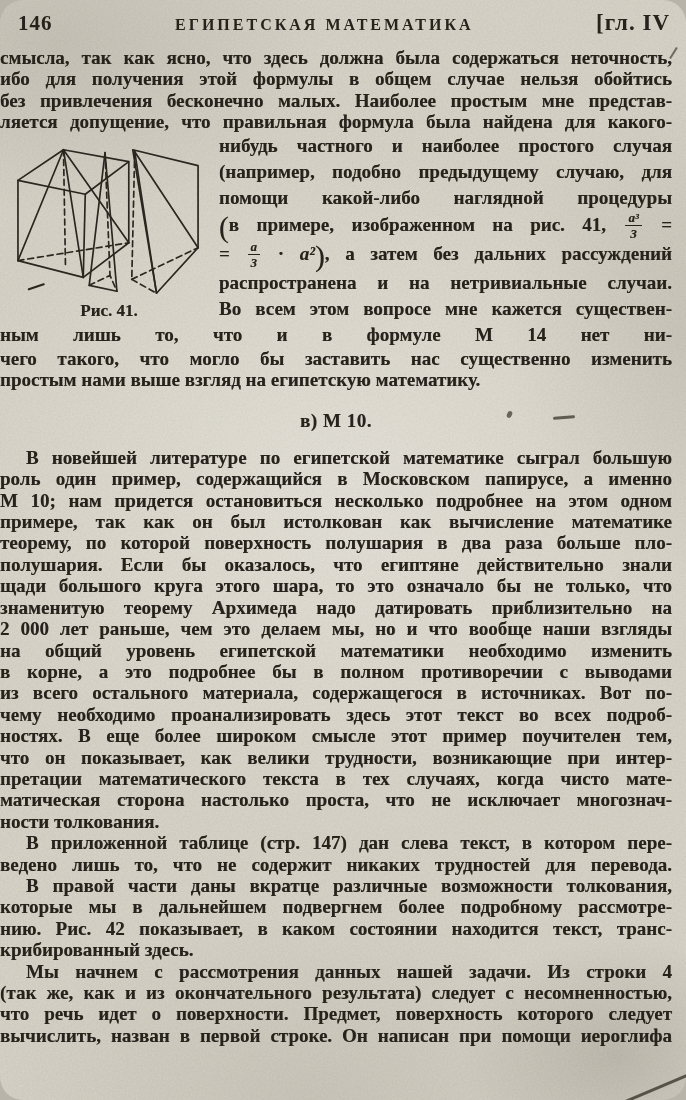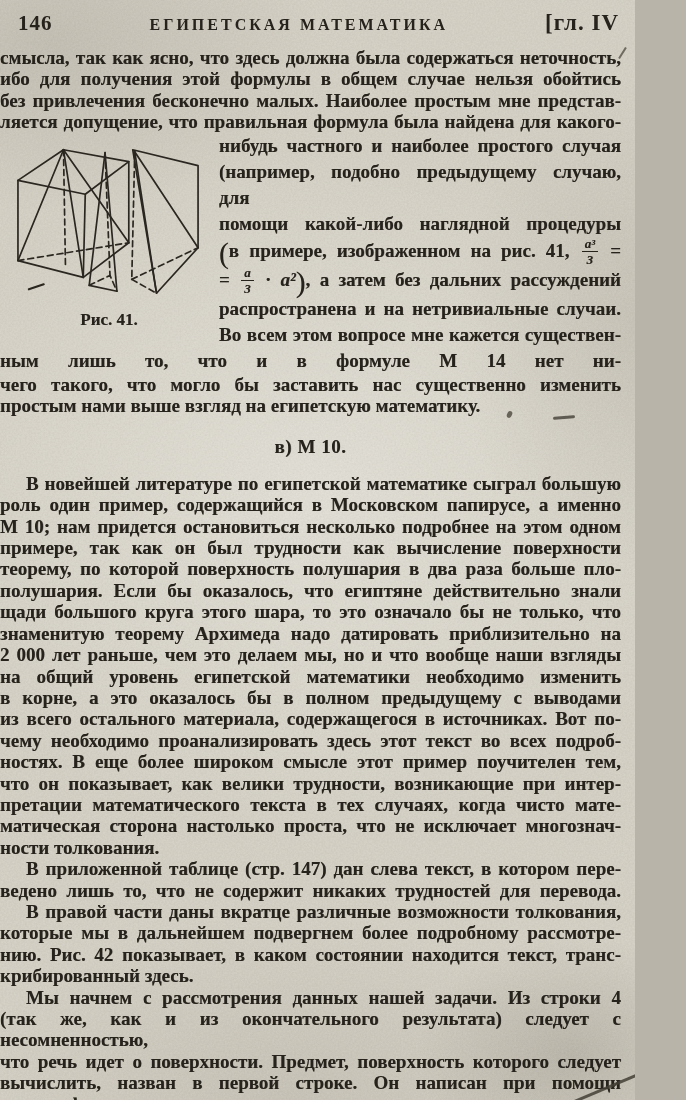--- a/index.html
+++ b/index.html
@@ -2,29 +2,30 @@
 <html lang="ru"><head>
 <meta charset="utf-8">
 <style>
   html,body{margin:0;padding:0;}
   body{
     width:686px;height:1100px;overflow:hidden;
     font-family:"Liberation Serif","DejaVu Serif",serif;
     background:#b8b4aa;
   }
   .page{
-    position:relative;width:635px;height:1100px;overflow:hidden;
+    position:relative;width:686px;height:1100px;overflow:hidden;
     color:#26221c;
     background:
       radial-gradient(ellipse 420px 260px at 8% 4%, rgba(110,104,92,.16), transparent 65%),
       radial-gradient(ellipse 300px 420px at 100% 30%, rgba(120,113,100,.14), transparent 60%),
       radial-gradient(ellipse 520px 300px at 45% 100%, rgba(115,108,95,.13), transparent 62%),
       radial-gradient(ellipse 260px 200px at 90% 96%, rgba(90,84,72,.20), transparent 60%),
       radial-gradient(ellipse 600px 500px at 50% 45%, rgba(255,255,252,.35), transparent 70%),
       #d9d5ca;
+    border-radius: 23px;
   }
   .grain{position:absolute;inset:0;width:100%;height:100%;opacity:.30;mix-blend-mode:multiply;pointer-events:none;}
 
   
   .running-head{
     position:relative;display:flex;align-items:baseline;
     padding:10px 16px 0 18px;font-weight:bold;
   }
   .rh-num{font-size:21px;letter-spacing:1px;}
   .rh-title{flex:1;text-align:center;font-size:16px;letter-spacing:3px;}
@@ -41,21 +42,21 @@
   .tline.ind{text-indent:26px;}
 
   
   .figwrap{overflow:visible;}
   .figwrap .tline{line-height:26px;}
   .figwrap figure{
     float:left;width:219px;margin:0;padding-top:7px;
   }
   .figwrap svg.fig41{display:block;margin-left:14px;}
   .figwrap figcaption{
-    width:190px;margin-left:14px;margin-top:9px;
+    width:190px;margin-left:14px;
     text-align:center;font-size:17px;font-weight:bold;text-align-last:center;
   }
   .after-fig{clear:both;}
 
   .subhead{
     margin:20px 0 15px;text-align:center;
     font-size:19px;font-weight:bold;letter-spacing:.5px;
   }
 
   
@@ -147,28 +148,28 @@
         <div class="tline">чего такого, что могло бы заставить нас существенно изменить</div>
         <div class="tline noj">простым нами выше взгляд на египетскую математику.</div>
       </div>
 
     <h3 class="subhead">в) М 10.</h3>
 
     <div class="para">
         <div class="tline ind">В новейшей литературе по египетской математике сыграл большую</div>
         <div class="tline">роль один пример, содержащийся в Московском папирусе, а именно</div>
         <div class="tline">М 10; нам придется остановиться несколько подробнее на этом одном</div>
-        <div class="tline">примере, так как он был трудности как вычисление поверхности</div>
+        <div class="tline">примере, так как он был истолкован как вычисление математике</div>
         <div class="tline">теорему, по которой поверхность полушария в два раза больше пло-</div>
         <div class="tline">полушария. Если бы оказалось, что египтяне действительно знали</div>
         <div class="tline">щади большого круга этого шара, то это означало бы не только, что</div>
         <div class="tline">знаменитую теорему Архимеда надо датировать приблизительно на</div>
         <div class="tline">2 000 лет раньше, чем это делаем мы, но и что вообще наши взгляды</div>
         <div class="tline">на общий уровень египетской математики необходимо изменить</div>
-        <div class="tline">в корне, а это оказалось бы в полном предыдущему с выводами</div>
+        <div class="tline">в корне, а это подробнее бы в полном противоречии с выводами</div>
         <div class="tline">из всего остального материала, содержащегося в источниках. Вот по-</div>
         <div class="tline">чему необходимо проанализировать здесь этот текст во всех подроб-</div>
         <div class="tline">ностях. В еще более широком смысле этот пример поучителен тем,</div>
         <div class="tline">что он показывает, как велики трудности, возникающие при интер-</div>
         <div class="tline">претации математического текста в тех случаях, когда чисто мате-</div>
         <div class="tline">матическая сторона настолько проста, что не исключает многознач-</div>
         <div class="tline noj">ности толкования.</div>
       </div>
     <div class="para">
         <div class="tline ind">В приложенной таблице (стр. 147) дан слева текст, в котором пере-</div>

